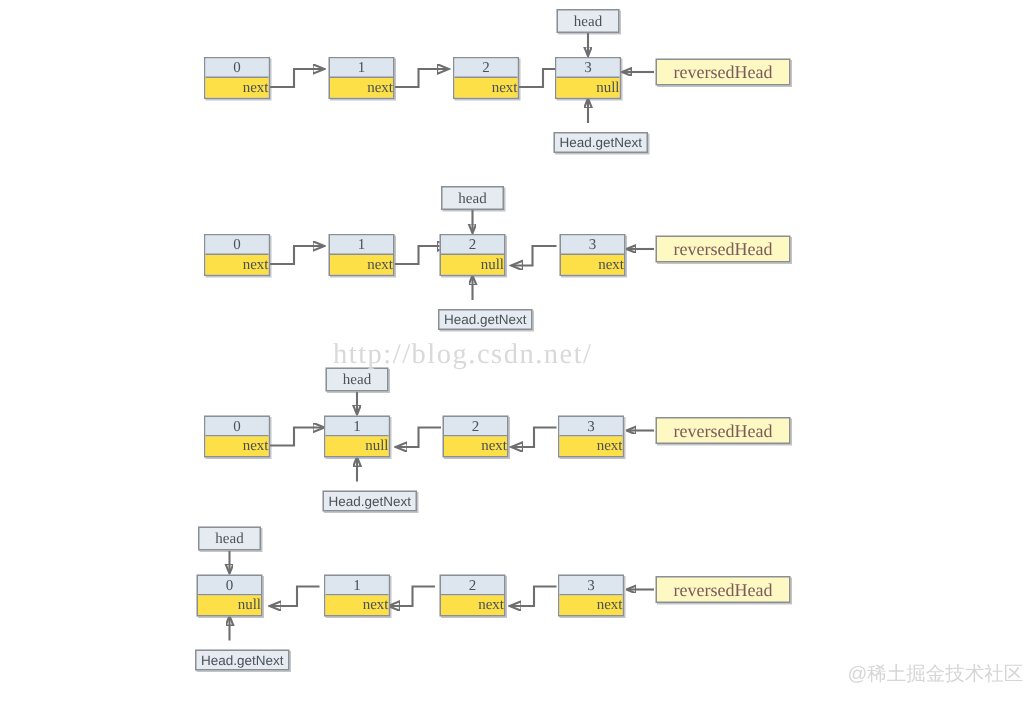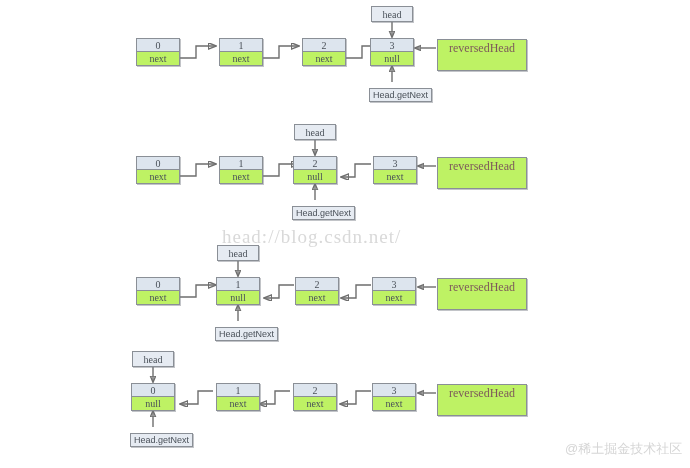--- a/index.html
+++ b/index.html
@@ -53,21 +53,22 @@
     font-size:10px;
     color:#4a5159;
     font-family:"Liberation Serif", serif;
     box-sizing:border-box;
   }
   .node .cell.top{
     background:#dde5ee;
     border-bottom:1.2px solid #8a8f96;
   }
   .node .cell.bot{
-    background:#bef264;
+    background:#fde047;
+    text-align:right;
   }
 
   
   .lbl{
     position:absolute;
     border:1.2px solid #8a8f96;
     background:#e6ebf2;
     box-sizing:border-box;
     text-align:center;
     font-family:"Liberation Serif", serif;
@@ -78,23 +79,23 @@
   .lbl.head{
     width:42px;height:16px;line-height:15px;font-size:10px;
   }
   .lbl.getnext{
     height:14px;line-height:13px;font-size:9px;
     font-family:"Liberation Sans", sans-serif;
     padding:0 3px;
     margin-left:16px;
   }
   .lbl.rev{
-    width:90px;height:32px;line-height:17px;font-size:12px;
+    width:90px;height:18px;line-height:17px;font-size:12px;
     color:#7d5a5a;
-    background:#bef264;
+    background:#fef9c3;
   }
 </style>
 </head>
 <body>
 
 <div id="stage">
 
   <svg class="links" viewBox="0 0 690 468" xmlns="http://www.w3.org/2000/svg">
     <defs>
       <marker id="ah" markerWidth="9" markerHeight="9" refX="7.6" refY="3.2" orient="auto" markerUnits="userSpaceOnUse">
@@ -234,16 +235,16 @@
     <div class="cell bot">next</div>
   </div>
   <div class="node" style="left:372px;top:383px;">
     <div class="cell top">3</div>
     <div class="cell bot">next</div>
   </div>
 
   <div class="lbl getnext" style="left:114px;top:433px;">Head.getNext</div>
   <div class="lbl rev" style="left:437px;top:384px;">reversedHead</div>
 
-  <div class="wm-url">head://blog.csdn.net/</div>
+  <div class="wm-url">http://blog.csdn.net/</div>
   <div class="wm-cn">@稀土掘金技术社区</div>
 
 </div>
 
 </body></html>

